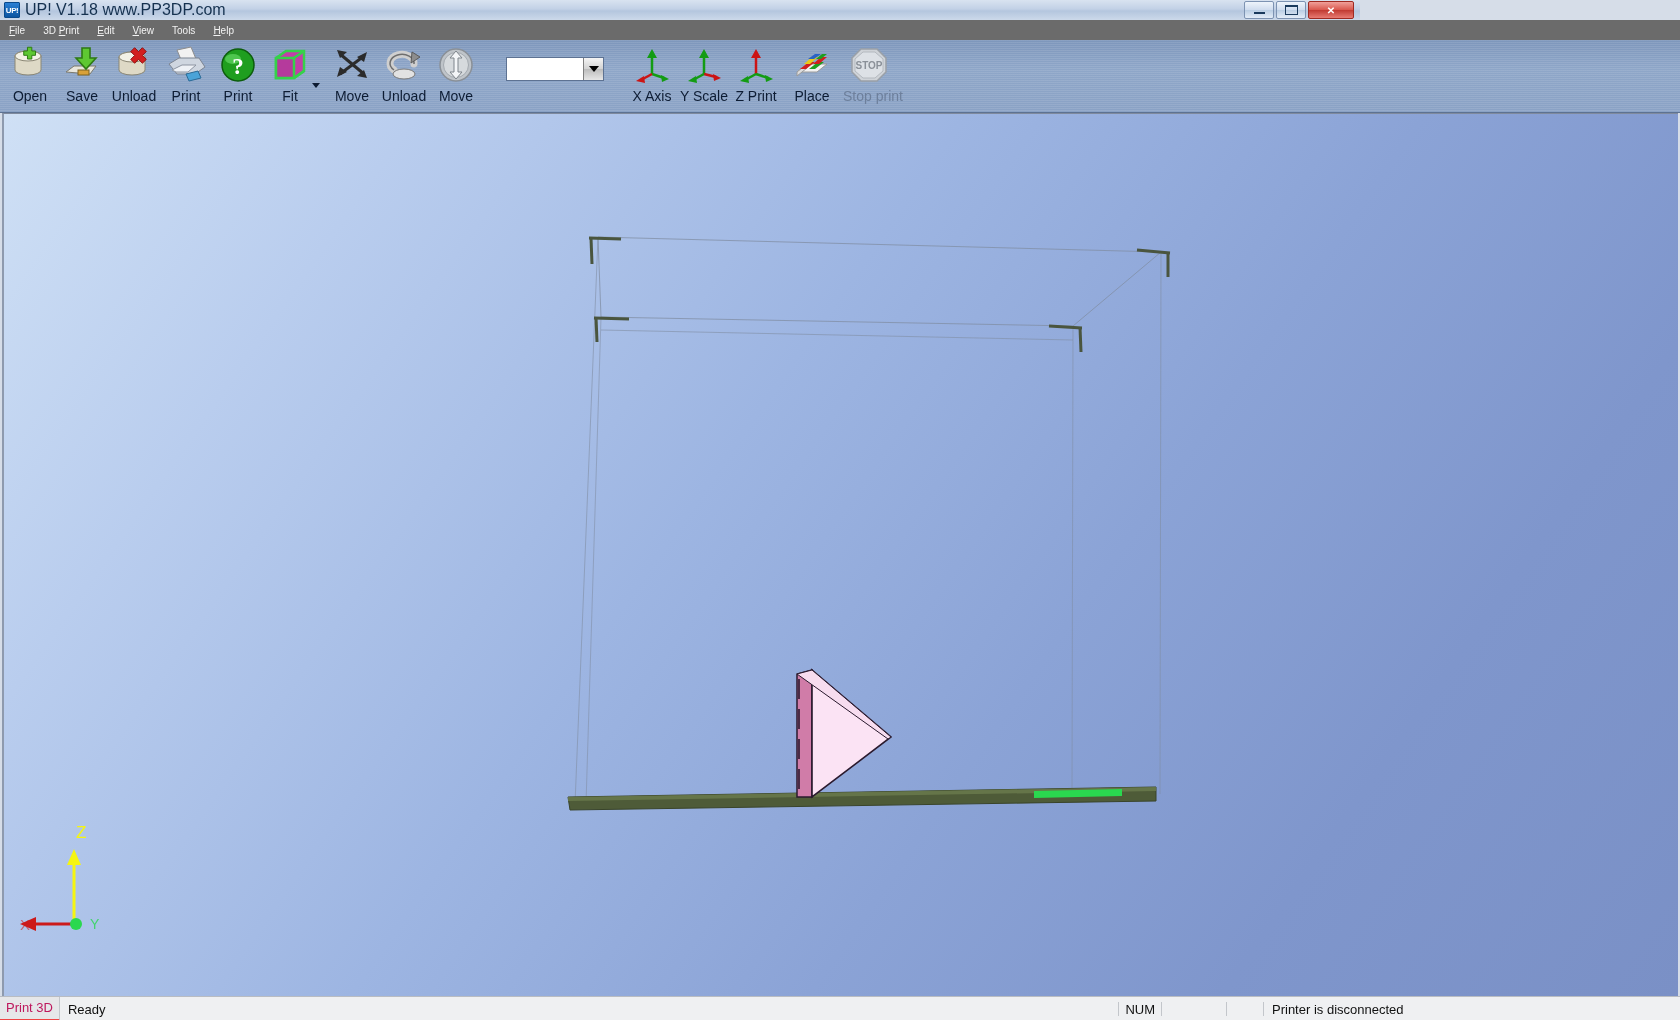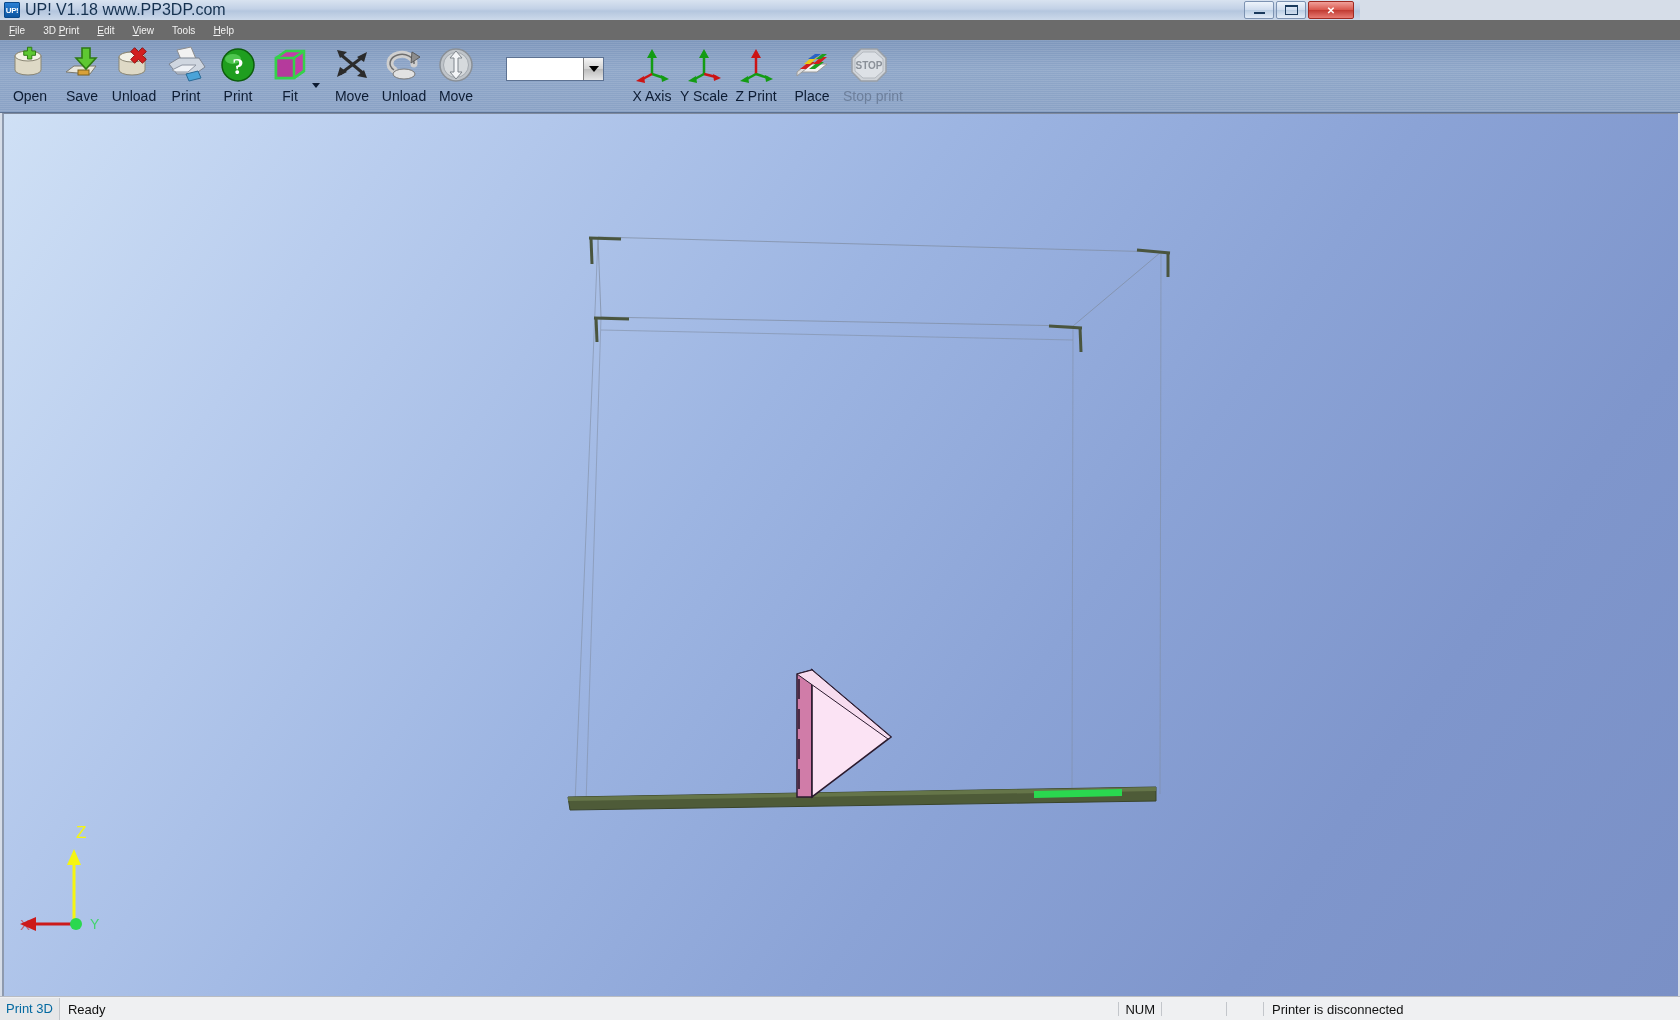--- a/index.html
+++ b/index.html
@@ -107,22 +107,22 @@
   #viewport svg { position: absolute; left: 0; top: 0; }
 
   
   #statusbar {
     position: absolute; left: 0; top: 996px; width: 1680px; height: 24px;
     background: #eff0f2; border-top: 1px solid #b9bcc2;
     display: flex; align-items: center; font-size: 13px; color: #111;
   }
   .sb-cell { border-right: 1px solid #c3c6cb; height: 14px; display: flex; align-items: center; padding: 0 6px; }
   .sb-btn {
-    color: #0369a1; background: #e6e7e9;
-    border-right: 1px solid #c3c6cb; border-bottom: 1px solid #ef4444;
+    color: #be185d; background: #e6e7e9;
+    border-right: 1px solid #c3c6cb; border-bottom: 3px solid #ef4444;
     height: 22px; display: flex; align-items: center; padding: 0 6px;
   }
   .sb-text { padding: 0 8px; }
   .sb-spacer { flex: 1; }
   .sb-slot { width: 38px; }
   .sb-slot.w2 { width: 52px; }
   .sb-slot.w3 { width: 24px; }
 </style>
 </head>
 <body>

